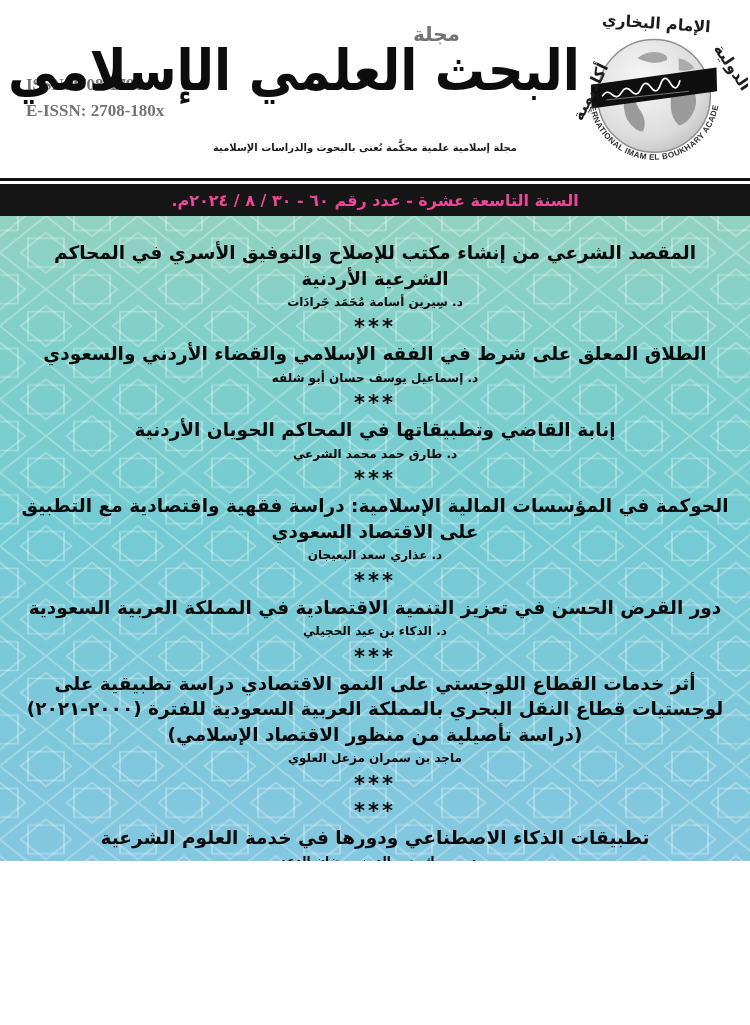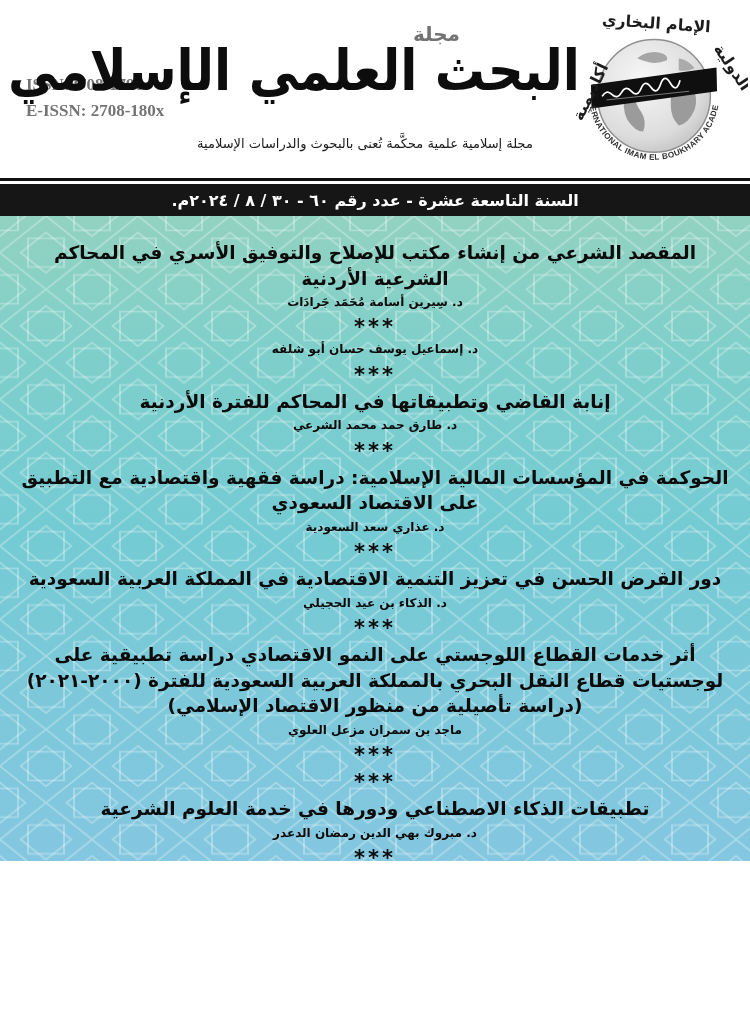--- a/index.html
+++ b/index.html
@@ -10,30 +10,30 @@
   
   .masthead { position:relative; width:100%; height:178px; background:#ffffff; }
   .issn-block { position:absolute; left:26px; top:72px; text-align:left;
                 font-family:"Liberation Serif", serif; font-weight:bold;
                 font-size:17px; color:#737373; line-height:1.5; white-space:nowrap; }
   .title-wrap { position:absolute; left:150px; top:8px; width:430px; height:166px;
                 text-align:center; direction:rtl; }
   .kicker { position:absolute; top:14px; right:120px; font-size:20px; font-weight:bold; color:#737373; }
   .big-title { position:absolute; top:34px; right:0; left:0; font-size:50px; font-weight:bold;
                color:#0d0d0d; transform:scaleY(1.12); letter-spacing:-1px; white-space:nowrap; }
-  .subtitle { position:absolute; top:128px; right:0; left:0; font-size:13px;
-              font-weight:normal; color:#1a1a1a; }
+  .subtitle { position:absolute; top:134px; right:0; left:0; font-size:10px;
+              font-weight:bold; color:#1a1a1a; }
   .logo { position:absolute; right:2px; top:2px; width:188px; height:172px; }
 
   
   .rule-thick { width:100%; height:3px; background:#111; }
   .rule-gap   { width:100%; height:3px; background:#fff; }
   .issue-bar  { width:100%; height:32px; background:#161616; display:flex;
                 align-items:center; justify-content:center; }
-  .issue-bar span { color:#ffffff; font-size:16px; font-weight:bold; direction:rtl; }
+  .issue-bar span { color:#ec4899; font-size:16px; font-weight:bold; direction:rtl; }
 
   
   .content { position:relative; width:100%; height:645px; overflow:hidden;
              background:linear-gradient(180deg,#92d2c0 0%, #7ecfcb 22%, #74cbd3 48%, #7cc8da 75%, #84c7e0 100%); }
   .pattern { position:absolute; inset:0; width:100%; height:100%; }
   .list { position:relative; direction:rtl; text-align:center; padding:24px 18px 0 18px;
           color:#0b0b0b; }
   .a-title { font-size:18.5px; font-weight:bold; line-height:1.38; }
   .a-author { font-size:12px; font-weight:bold; line-height:1.45; margin-top:3px; }
   .stars { font-size:21px; font-weight:bold; letter-spacing:3px; line-height:1;
@@ -129,31 +129,32 @@
       <rect x="0" y="0" width="750" height="809" fill="url(#geo)"></rect>
     </svg>
 
     <div class="list">
         <div class="article">
           <div class="a-title">المقصد الشرعي من إنشاء مكتب للإصلاح والتوفيق الأسري في المحاكم الشرعية الأردنية</div>
           <div class="a-author">د. سِيرين أسامة مُحَمَد جَرادَات</div>
         </div>
         <div class="stars">***</div>
         <div class="article">
+          <div class="a-title">الطلاق المعلق على شرط في الفقه الإسلامي والقضاء الأردني والسعودي</div>
           <div class="a-author">د. إسماعيل يوسف حسان أبو شلفه</div>
         </div>
         <div class="stars">***</div>
         <div class="article">
-          <div class="a-title">إنابة القاضي وتطبيقاتها في المحاكم للفترة الأردنية</div>
+          <div class="a-title">إنابة القاضي وتطبيقاتها في المحاكم الحويان الأردنية</div>
           <div class="a-author">د. طارق حمد محمد الشرعي</div>
         </div>
         <div class="stars">***</div>
         <div class="article">
           <div class="a-title">الحوكمة في المؤسسات المالية الإسلامية: دراسة فقهية واقتصادية مع التطبيق على الاقتصاد السعودي</div>
-          <div class="a-author">د. عذاري سعد السعودية</div>
+          <div class="a-author">د. عذاري سعد البعيجان</div>
         </div>
         <div class="stars">***</div>
         <div class="article">
           <div class="a-title">دور القرض الحسن في تعزيز التنمية الاقتصادية في المملكة العربية السعودية</div>
           <div class="a-author">د. الذكاء بن عيد الحجيلي</div>
         </div>
         <div class="stars">***</div>
         <div class="article">
           <div class="a-title">أثر خدمات القطاع اللوجستي على النمو الاقتصادي دراسة تطبيقية على لوجستيات قطاع النقل البحري بالمملكة العربية السعودية للفترة (٢٠٠٠-٢٠٢١) (دراسة تأصيلية من منظور الاقتصاد الإسلامي)</div>
           <div class="a-author">ماجد بن سمران مزعل العلوي</div>

